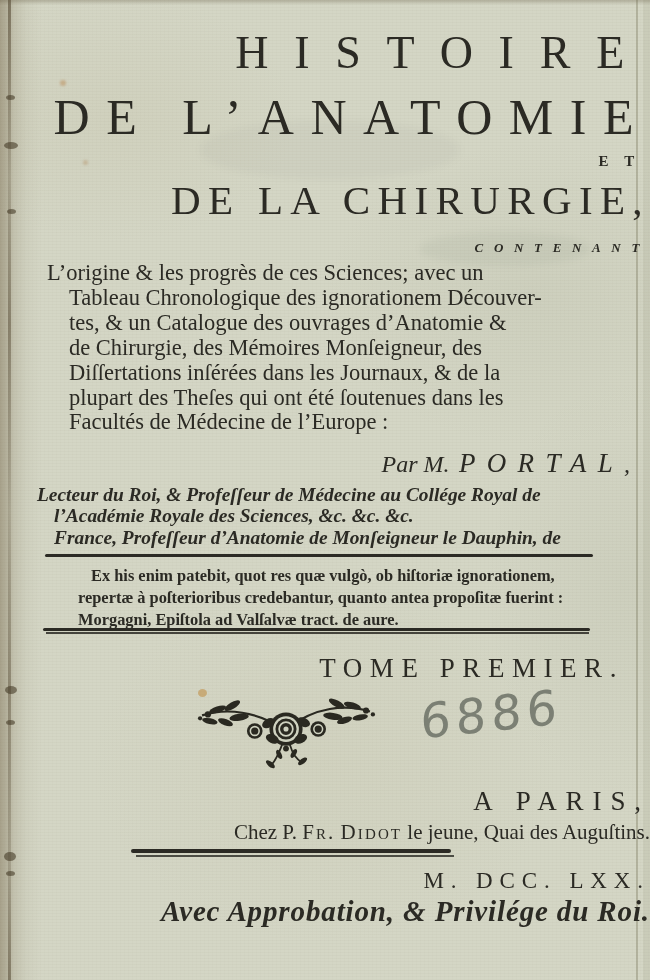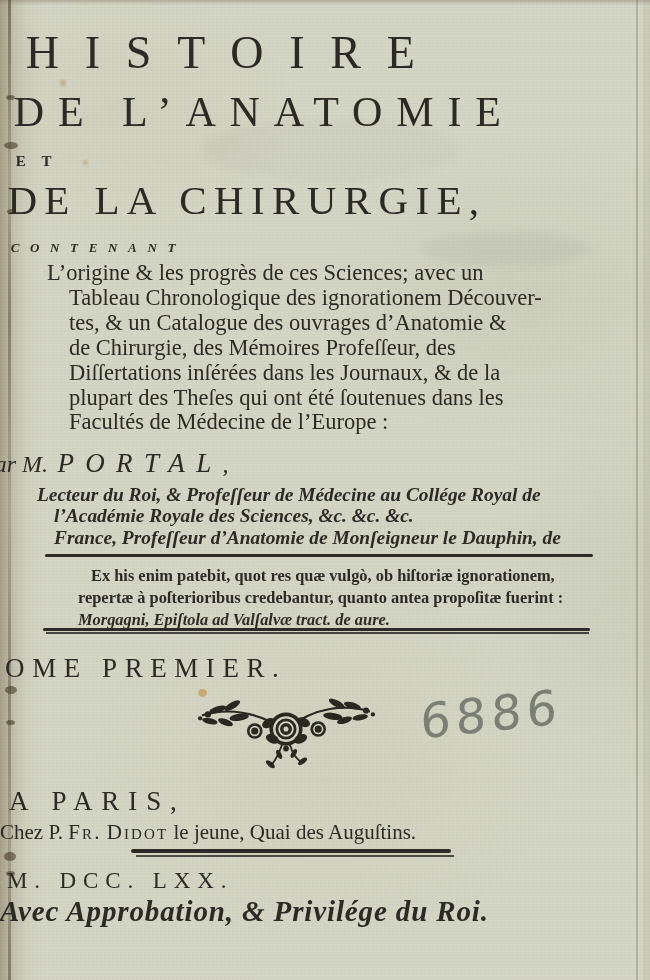--- a/index.html
+++ b/index.html
@@ -31,39 +31,39 @@
   .edge-right{position:absolute;top:0;bottom:0;left:636px;width:2px;pointer-events:none;
     background:rgba(110,105,78,0.32);filter:blur(0.5px);}
   .edge-right2{position:absolute;top:0;bottom:0;left:643px;right:0;pointer-events:none;
     background:rgba(120,118,92,0.10);}
   .stitch{position:absolute;width:9px;height:5px;border-radius:50%;
     background:rgba(70,60,40,0.6);filter:blur(0.6px);pointer-events:none;}
   .fox{position:absolute;border-radius:50%;pointer-events:none;}
   .smudge{position:absolute;pointer-events:none;border-radius:50%;filter:blur(3px);}
 
   
-  .blk{position:absolute;left:0;right:0;text-align:left;white-space:nowrap;}
+  .blk{position:absolute;left:0;right:0;text-align:right;white-space:nowrap;}
   .t1{top:26px;font-size:46px;letter-spacing:0.56em;text-indent:0.56em;}
-  .t2{top:88px;font-size:42px;letter-spacing:0.33em;text-indent:0.33em;}
+  .t2{top:88px;font-size:50px;letter-spacing:0.33em;text-indent:0.33em;}
   .et{top:153px;font-size:15px;letter-spacing:1.05em;text-indent:1.05em;font-weight:bold;}
   .t3{top:176px;font-size:41px;letter-spacing:0.18em;text-indent:0.18em;}
   .cont{top:240px;font-size:13px;font-style:italic;font-weight:bold;letter-spacing:0.82em;text-indent:0.82em;}
   .para{position:absolute;top:261px;left:47px;width:562px;text-align:left;
     font-size:22.5px;line-height:24.9px;}
   .para .ind{padding-left:22px;}
   .byline{top:448px;font-style:italic;font-size:24px;transform:translateX(-20px);}
   .byline .name{font-size:27px;letter-spacing:0.42em;margin-left:0.35em;}
   .creds{position:absolute;top:484px;left:37px;width:570px;text-align:left;
     font-style:italic;font-size:19.4px;line-height:21.4px;font-weight:bold;}
   .creds .ind{padding-left:17px;}
   .rule1{position:absolute;top:554px;left:45px;width:548px;height:3px;background:#2b2a24;border-radius:2px;}
   .quote{position:absolute;top:565px;left:38px;width:562px;text-align:left;
     font-size:16.4px;line-height:21.8px;font-weight:bold;margin-left:40px;}
   .quote .q1{padding-left:13px;}
-  .quote .attr{font-style:italic;}
+  .quote .attr{}
   .rule2{position:absolute;top:628px;left:43px;width:547px;height:3px;background:#2b2a24;border-radius:2px;}
   .rule2::after{content:"";position:absolute;top:4px;left:3px;right:1px;height:1.6px;background:rgba(43,42,36,0.85);}
   .tome{top:653px;font-size:27px;letter-spacing:0.28em;text-indent:0.28em;transform:translateX(-26px);}
   .ornament{position:absolute;left:188px;top:690px;width:196px;height:82px;}
   .pencil{position:absolute;left:420px;top:686px;font-family:"DejaVu Sans",sans-serif;
     font-size:48px;color:rgba(108,113,102,0.85);letter-spacing:5px;
     transform:rotate(-6deg) skewX(-5deg);}
   .paris{top:786px;font-size:27px;letter-spacing:0.33em;text-indent:0.33em;}
   .chez{top:820px;font-size:21px;}
   .sc{font-variant:small-caps;letter-spacing:0.1em;}
@@ -98,21 +98,21 @@
   <div class="blk t1">HISTOIRE</div>
   <div class="blk t2">DE L’ANATOMIE</div>
   <div class="blk et">ET</div>
   <div class="blk t3">DE LA CHIRURGIE,</div>
 
   <div class="blk cont">CONTENANT</div>
   <div class="para">
     <div>L’origine &amp; les progrès de ces Sciences; avec un</div>
     <div class="ind">Tableau Chronologique des ignorationem Découver-</div>
     <div class="ind">tes, &amp; un Catalogue des ouvrages d’Anatomie &amp;</div>
-    <div class="ind">de Chirurgie, des Mémoires Profeſſeur, des</div>
+    <div class="ind">de Chirurgie, des Mémoires Monſeigneur, des</div>
     <div class="ind">Diſſertations inſérées dans les Journaux, &amp; de la</div>
     <div class="ind">plupart des Theſes qui ont été ſoutenues dans les</div>
     <div class="ind">Facultés de Médecine de l’Europe :</div>
   </div>
 
   <div class="blk byline"><span>Par M.</span><span class="name">PORTAL</span><span>,</span></div>
   <div class="creds">
     <div>Lecteur du Roi, &amp; Profeſſeur de Médecine au Collége Royal de</div>
     <div class="ind">l’Académie Royale des Sciences, &amp;c. &amp;c. &amp;c.</div>
     <div class="ind">France, Profeſſeur d’Anatomie de Monſeigneur le Dauphin, de</div>

